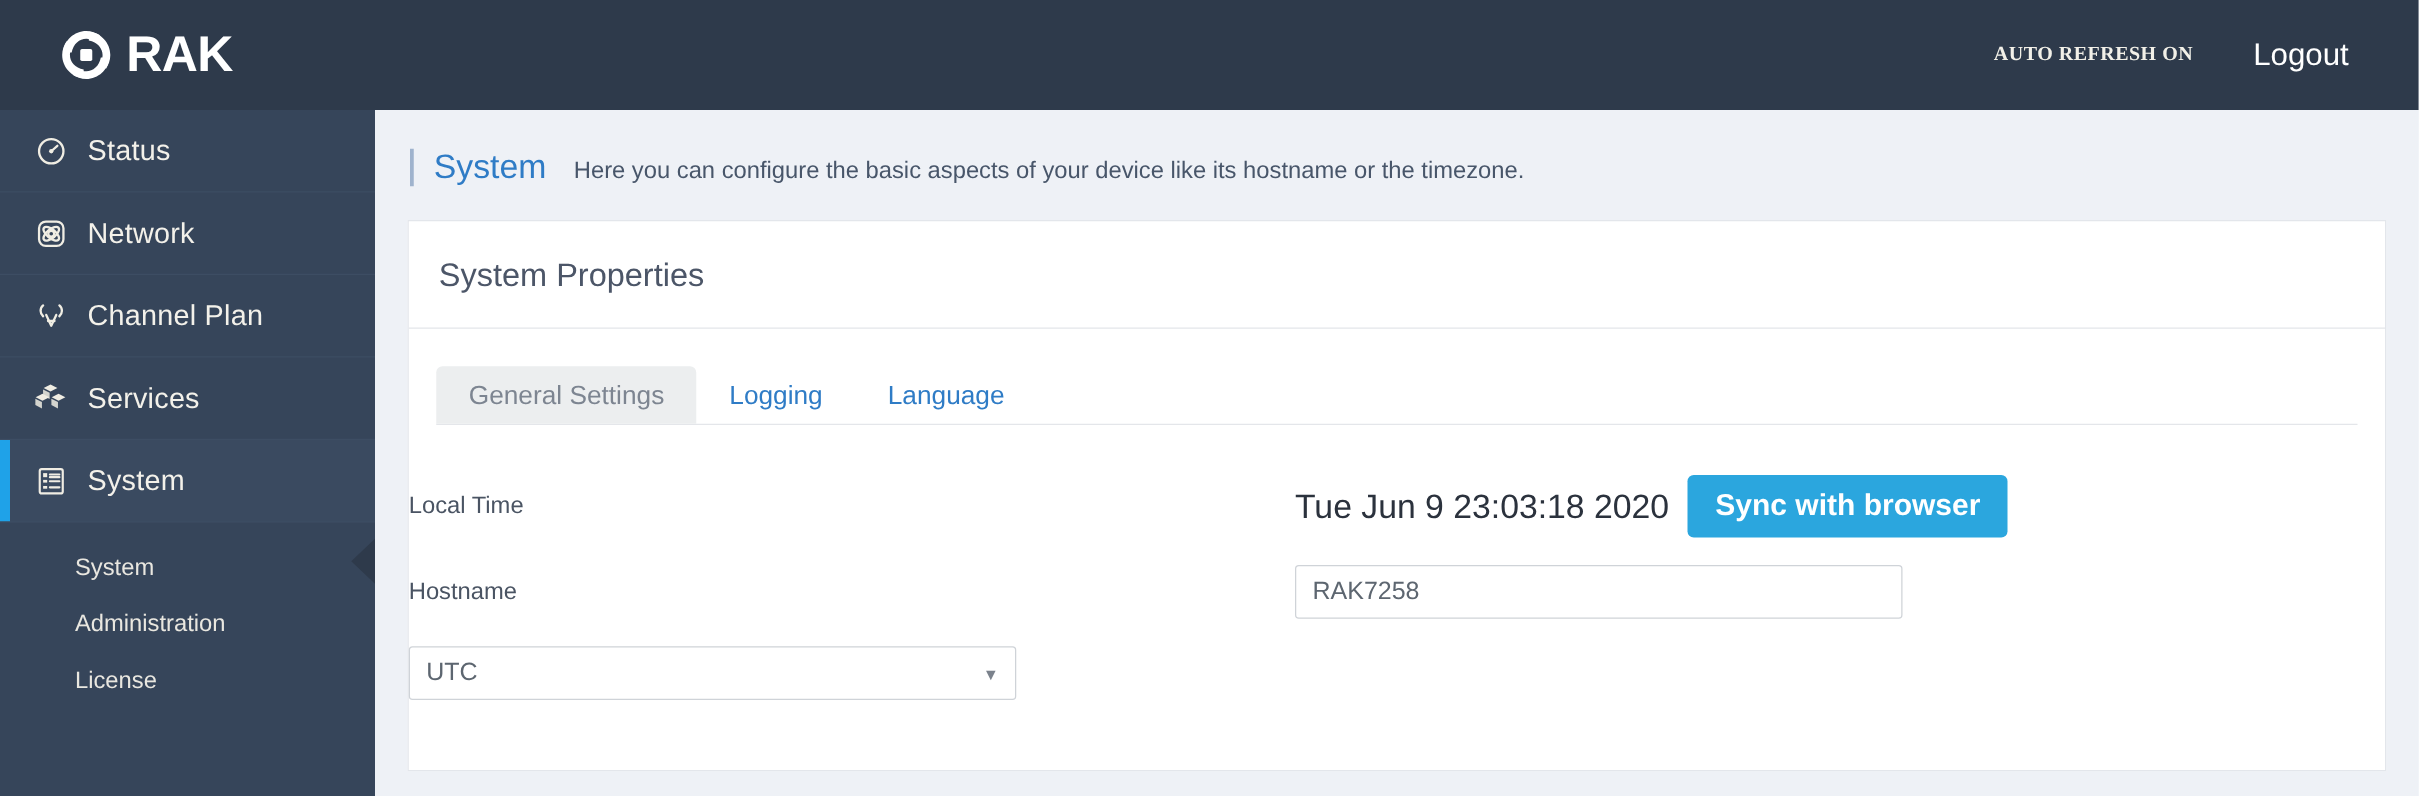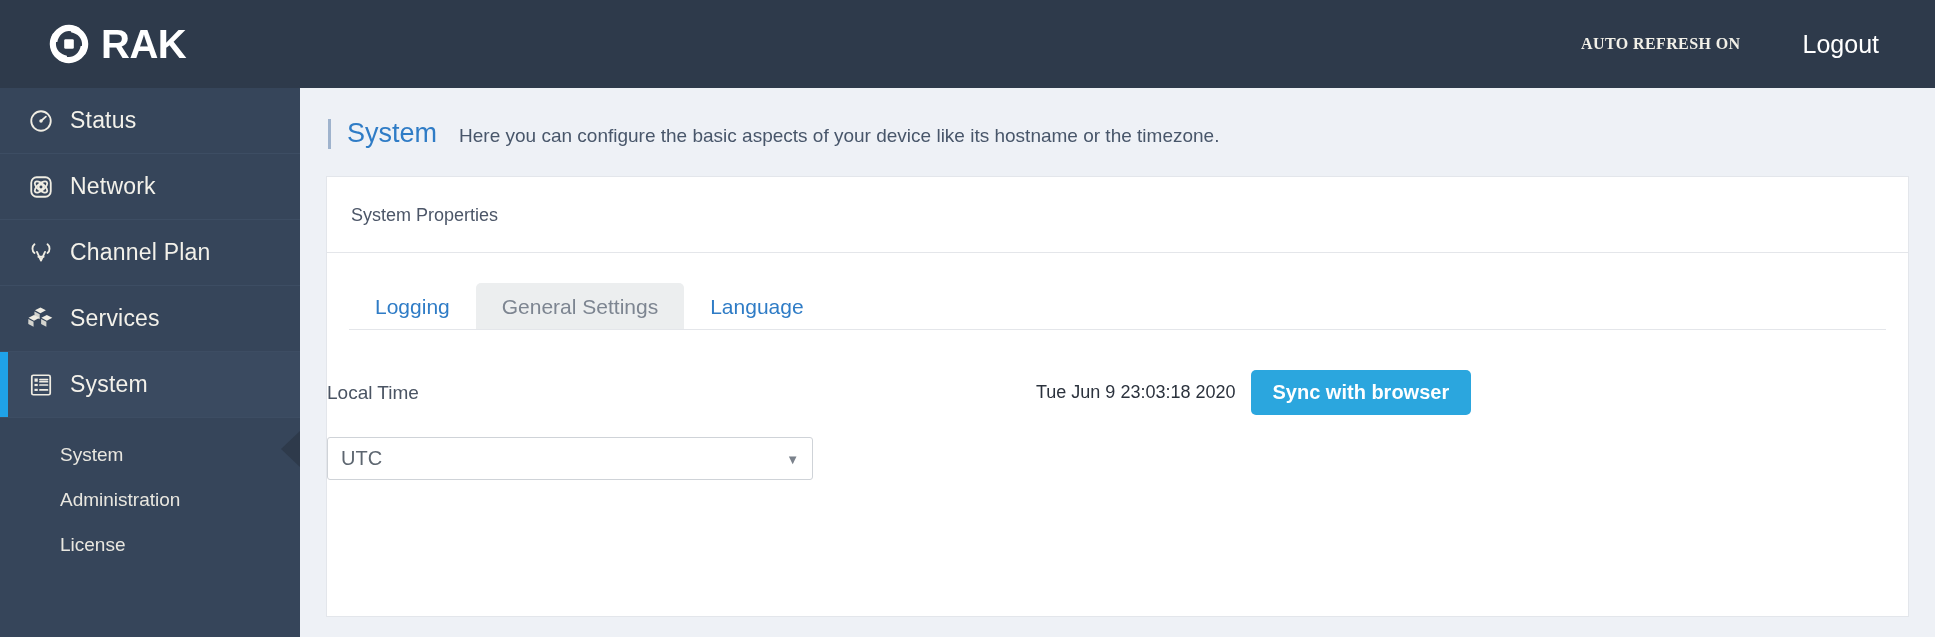--- a/index.html
+++ b/index.html
@@ -22,21 +22,21 @@
     display: flex; align-items: center; gap: 10px;
     margin-left: 47px;
   }
   .brand-logo { width: 44px; height: 44px; display:block; }
   .brand-text {
     color: #ffffff; font-size: 40px; font-weight: bold;
     letter-spacing: -0.5px; line-height: 1;
   }
   .topbar-right {
     margin-left: auto; display: flex; align-items: center;
-    margin-right: 56px; gap: 62px; justify-content: space-between;
+    margin-right: 56px; gap: 48px; justify-content: space-between;
   }
   .auto-refresh {
     color: #f2f0e8; font-family: "Liberation Serif", serif;
     font-size: 16px; font-weight: bold; letter-spacing: .4px;
     cursor: pointer;
   }
   .logout {
     color: #ffffff; font-size: 25px; cursor: pointer;
   }
 
@@ -98,21 +98,21 @@
   }
   .page-desc { color: #48566a; font-size: 19px; }
 
   .card {
     margin: 27px 26px 0 26px;
     background: #ffffff;
     border: 1px solid #e3e6eb;
     height: 441px;
   }
   .card-title {
-    font-size: 18px; color: #4c5668;
+    font-size: 26px; color: #4c5668;
     padding: 28px 0 26px 24px;
     border-bottom: 1px solid #e4e6ea;
   }
   .tabs {
     display: flex; align-items: flex-end;
     padding: 30px 0 0 22px;
     border-bottom: 1px solid #e4e6ea;
     margin: 0 22px 0 22px;
     padding-left: 0;
   }
@@ -127,24 +127,24 @@
   }
 
   .form { padding-top: 40px; }
   .form-row {
     display: flex; align-items: center; margin-bottom: 22px;
   }
   .form-label {
     width: 709px; text-align: left; padding-right: 17px;
     font-size: 19px; color: #4a5463;
   }
-  .static-value { font-size: 18px; color: #2b323d; margin-right: 15px; }
+  .static-value { font-size: 27px; color: #2b323d; margin-right: 15px; }
   .btn-primary {
     background: #2ba6de; border: none; color: #ffffff;
-    font-size: 20px; font-weight: bold;
+    font-size: 24px; font-weight: bold;
     padding: 11px 22px; border-radius: 5px;
     cursor: pointer; font-family: "Liberation Sans", sans-serif;
   }
   .text-input, .select-input {
     width: 486px; height: 43px;
     border: 1px solid #cfd3d8; background: #ffffff;
     font-size: 20px; color: #5d6670;
     padding: 0 13px; border-radius: 3px;
     font-family: "Liberation Sans", sans-serif;
     outline: none;
@@ -257,33 +257,37 @@
     <div class="page-head">
       <div class="accent"></div>
       <div class="page-title">System</div>
       <div class="page-desc">Here you can configure the basic aspects of your device like its hostname or the timezone.</div>
     </div>
 
     <div class="card">
       <div class="card-title">System Properties</div>
 
       <div class="tabs">
+        <div class="tab active">General Settings</div>
         <div class="tab">Logging</div>
-        <div class="tab active">General Settings</div>
         <div class="tab">Language</div>
       </div>
 
       <div class="form">
 
         <div class="form-row">
           <div class="form-label">Local Time</div>
           <div class="static-value">Tue Jun 9 23:03:18 2020</div>
           <button class="btn-primary">Sync with browser</button>
         </div>
 
+        <div class="form-row">
+          <div class="form-label">Hostname</div>
+          <input class="text-input" type="text" value="RAK7258" style="">
+        </div>
 
         <div class="form-row">
           <div class="select-wrap">
             <input class="select-input" type="text" readonly="" value="UTC" style="">
             <span class="select-arrow">▼</span>
           </div>
         </div>
 
       </div>
     </div>

